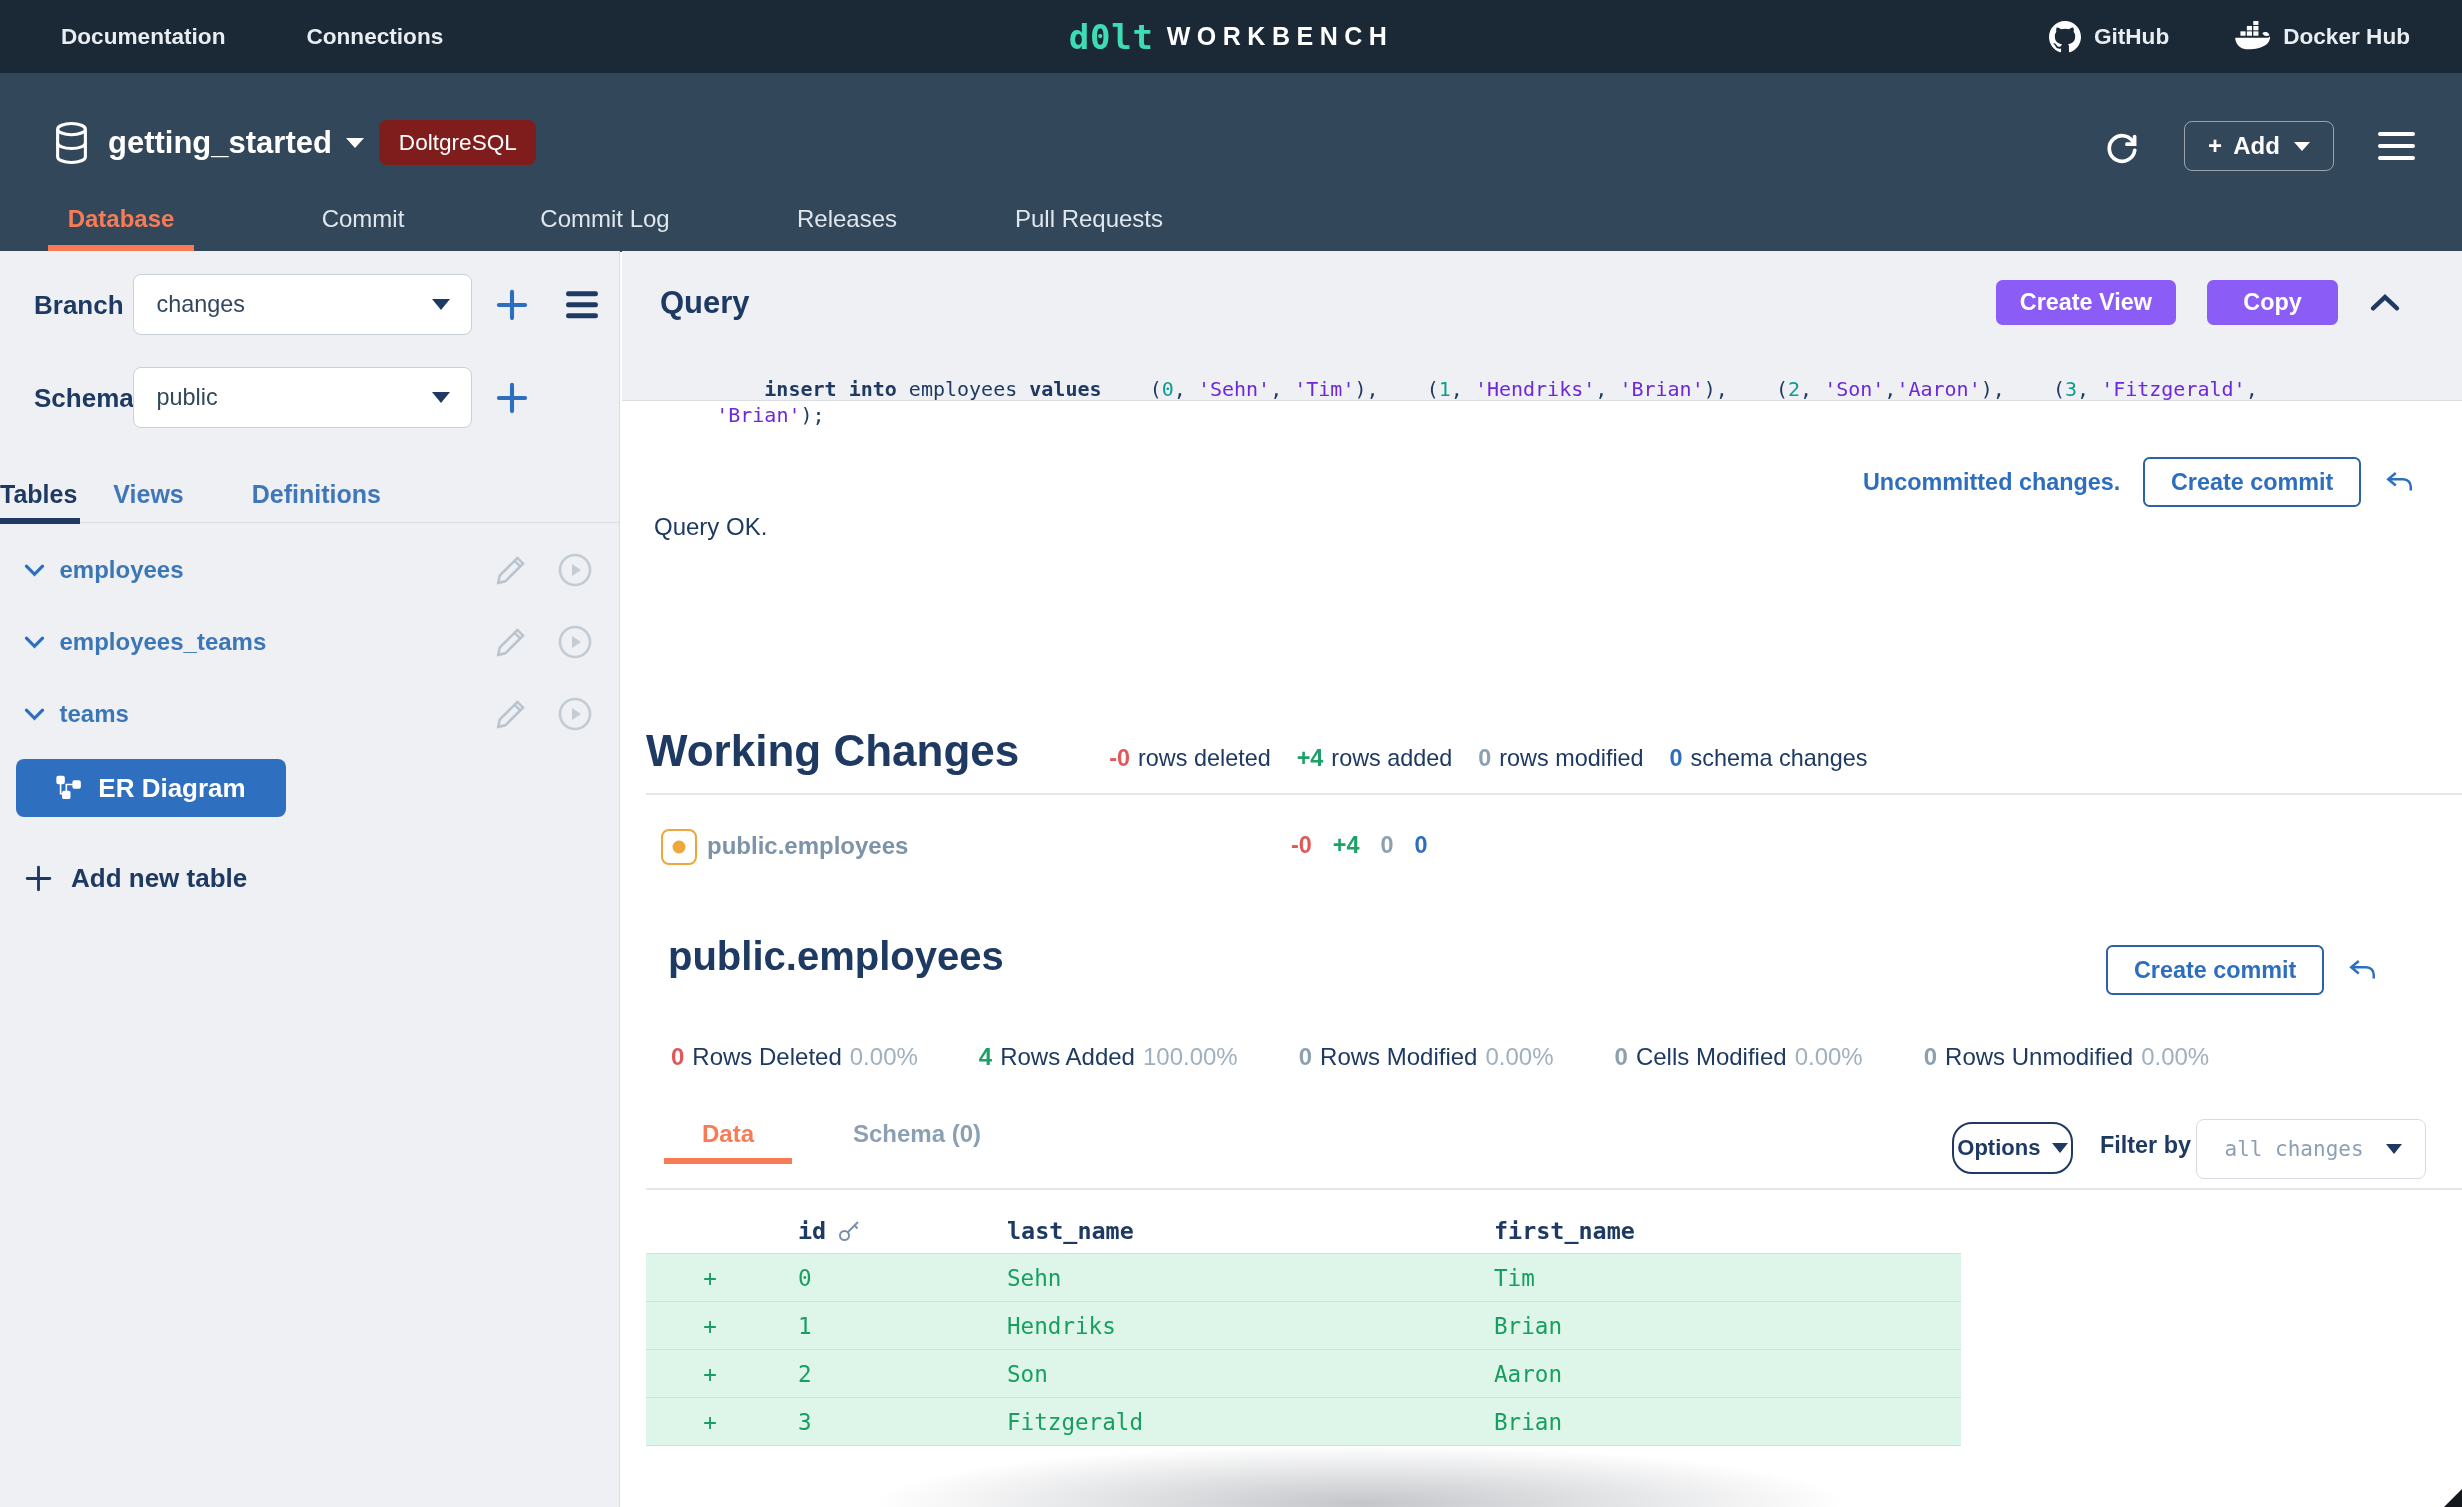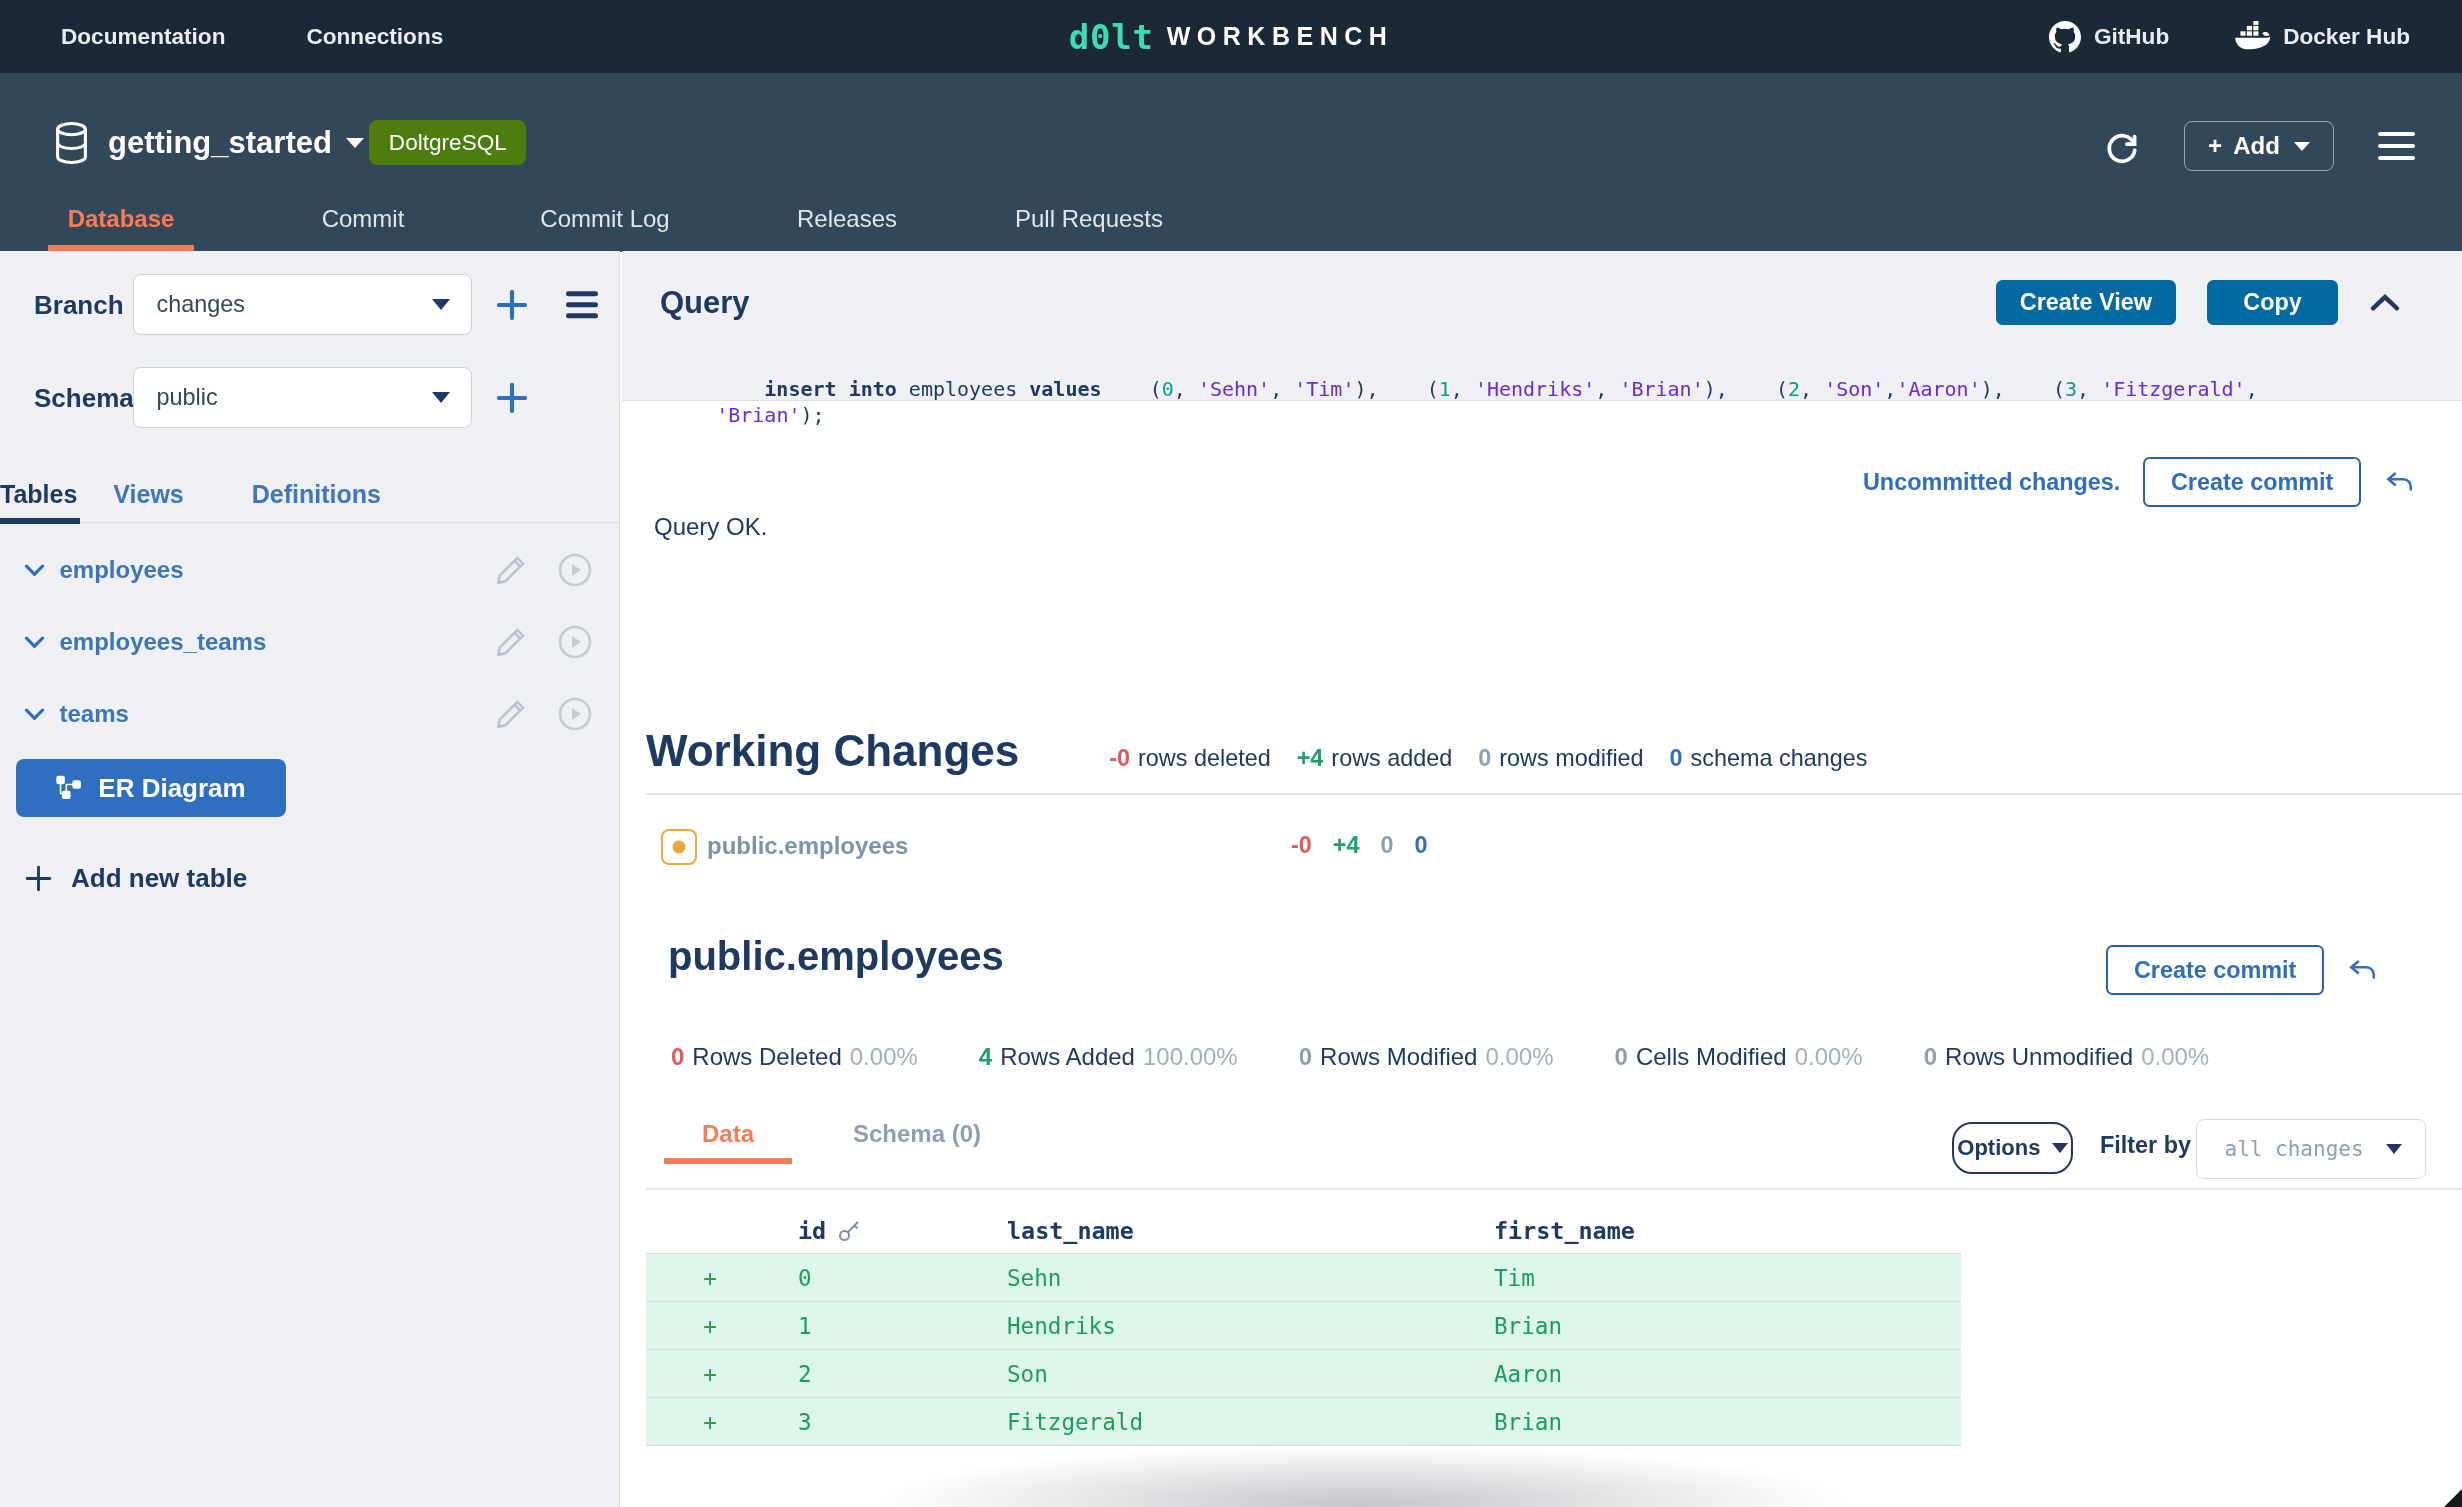--- a/index.html
+++ b/index.html
@@ -16,21 +16,21 @@
   .logo-dolt{ font-family:"DejaVu Sans Mono", monospace; font-weight:bold; font-size:34px; color:#3edcb4; letter-spacing:0.8px; }
   .logo-wb{ font-size:25px; font-weight:bold; color:#ffffff; letter-spacing:6.5px; }
   .topnav-right{ position:absolute; right:52px; display:flex; gap:65px; align-items:center; font-size:22.6px; font-weight:700; }
   .ext-link{ display:flex; align-items:center; gap:13px; color:#e8edf2; text-decoration:none; cursor:pointer; }
 
   
   .header{ position:absolute; top:73px; left:0; right:0; height:179px; background:#33475a; color:#fff; }
   .db-row{ position:absolute; top:47px; left:53px; display:flex; align-items:center; }
   .db-name{ font-size:31px; font-weight:700; margin-left:18px; cursor:pointer; }
   .caret-down{ width:0; height:0; border-left:9px solid transparent; border-right:9px solid transparent; border-top:10.5px solid #fff; margin-left:14.5px; }
-  .badge{ margin-left:5px; background:#4d7c0f; border-radius:8px; padding:9.7px 19.4px; font-size:22.6px; }
+  .badge{ margin-left:15px; background:#7f1d1d; border-radius:8px; padding:9.7px 19.4px; font-size:22.6px; }
   .header-controls{ position:absolute; top:48px; right:47px; display:flex; align-items:center; gap:44px; }
   .iconbtn{ cursor:pointer; display:flex; align-items:center; }
   .add-btn{ border:1.6px solid rgba(255,255,255,.5); border-radius:8px; height:50px; padding:0 22.6px;
             display:flex; align-items:center; gap:11.3px; font-size:24px; font-weight:700; cursor:pointer; }
   .add-btn .caret-down{ border-left-width:8px; border-right-width:8px; border-top-width:9.7px; margin-left:3.2px; }
   .burger{ display:flex; flex-direction:column; gap:7.3px; cursor:pointer; }
   .burger span{ display:block; width:37px; height:4.8px; background:#fff; border-radius:2.4px; }
   .tabs{ position:absolute; bottom:0; left:0; display:flex; }
   .tab{ width:242px; text-align:center; padding-bottom:19.4px; font-size:24px; color:#dfe6ec; cursor:pointer; position:relative; }
   .tab.active{ color:#f87b55; font-weight:700; }
@@ -61,21 +61,21 @@
   .row-icon.pencil{ left:494px; } .row-icon.play{ left:557px; }
   .er-btn{ position:absolute; top:508px; left:16px; width:270px; height:58px; background:#2e6fc0; border-radius:8px; color:#fff;
            display:flex; align-items:center; justify-content:center; gap:14.5px; font-size:26px; font-weight:700; cursor:pointer; }
   .add-table{ position:absolute; top:612px; left:24px; display:flex; align-items:center; gap:18px; color:#1e3a63; font-size:26px; font-weight:700; cursor:pointer; }
 
   
   .main{ position:absolute; top:251px; left:622px; right:0; bottom:0; background:#fff; }
   .query-panel{ position:absolute; top:0; left:0; right:0; height:150px; background:#eef0f4; border-bottom:1.6px solid #dbdee3; }
   .query-title{ position:absolute; top:34px; left:38px; font-size:31px; font-weight:700; color:#1e3a63; }
   .query-actions{ position:absolute; top:29px; right:61px; display:flex; align-items:center; gap:31px; }
-  .btn-blue{ background:#0369a1; color:#fff; border:none; border-radius:6.5px; font-size:23.4px; font-weight:700; height:45px; padding:0 24px;
+  .btn-blue{ background:#8b5cf6; color:#fff; border:none; border-radius:6.5px; font-size:23.4px; font-weight:700; height:45px; padding:0 24px;
              display:flex; align-items:center; justify-content:center; cursor:pointer; font-family:inherit; }
   .btn-blue.copy{ min-width:131px; }
   .sql{ position:absolute; top:99px; left:46px; right:32px; font-family:"DejaVu Sans Mono", monospace; font-size:20px; line-height:26px;
         white-space:pre-wrap; color:#1e3a63; cursor:text; }
   .sql .kw{ font-weight:bold; color:#1e3a63; } .sql .idn{ color:#1e3a63; } .sql .num{ color:#0d9d8d; }
   .sql .str{ color:#6d28d9; } .sql .pun{ color:#1e3a63; }
   .commit-bar{ position:absolute; display:flex; align-items:center; gap:22.6px;justify-content:space-between; }
   .commit-bar.first{ top:206px; right:47px; }
   .commit-bar.second{ top:694px; right:84px; }
   .uncommitted{ font-size:23.4px; font-weight:700; color:#2d6ebf; }

